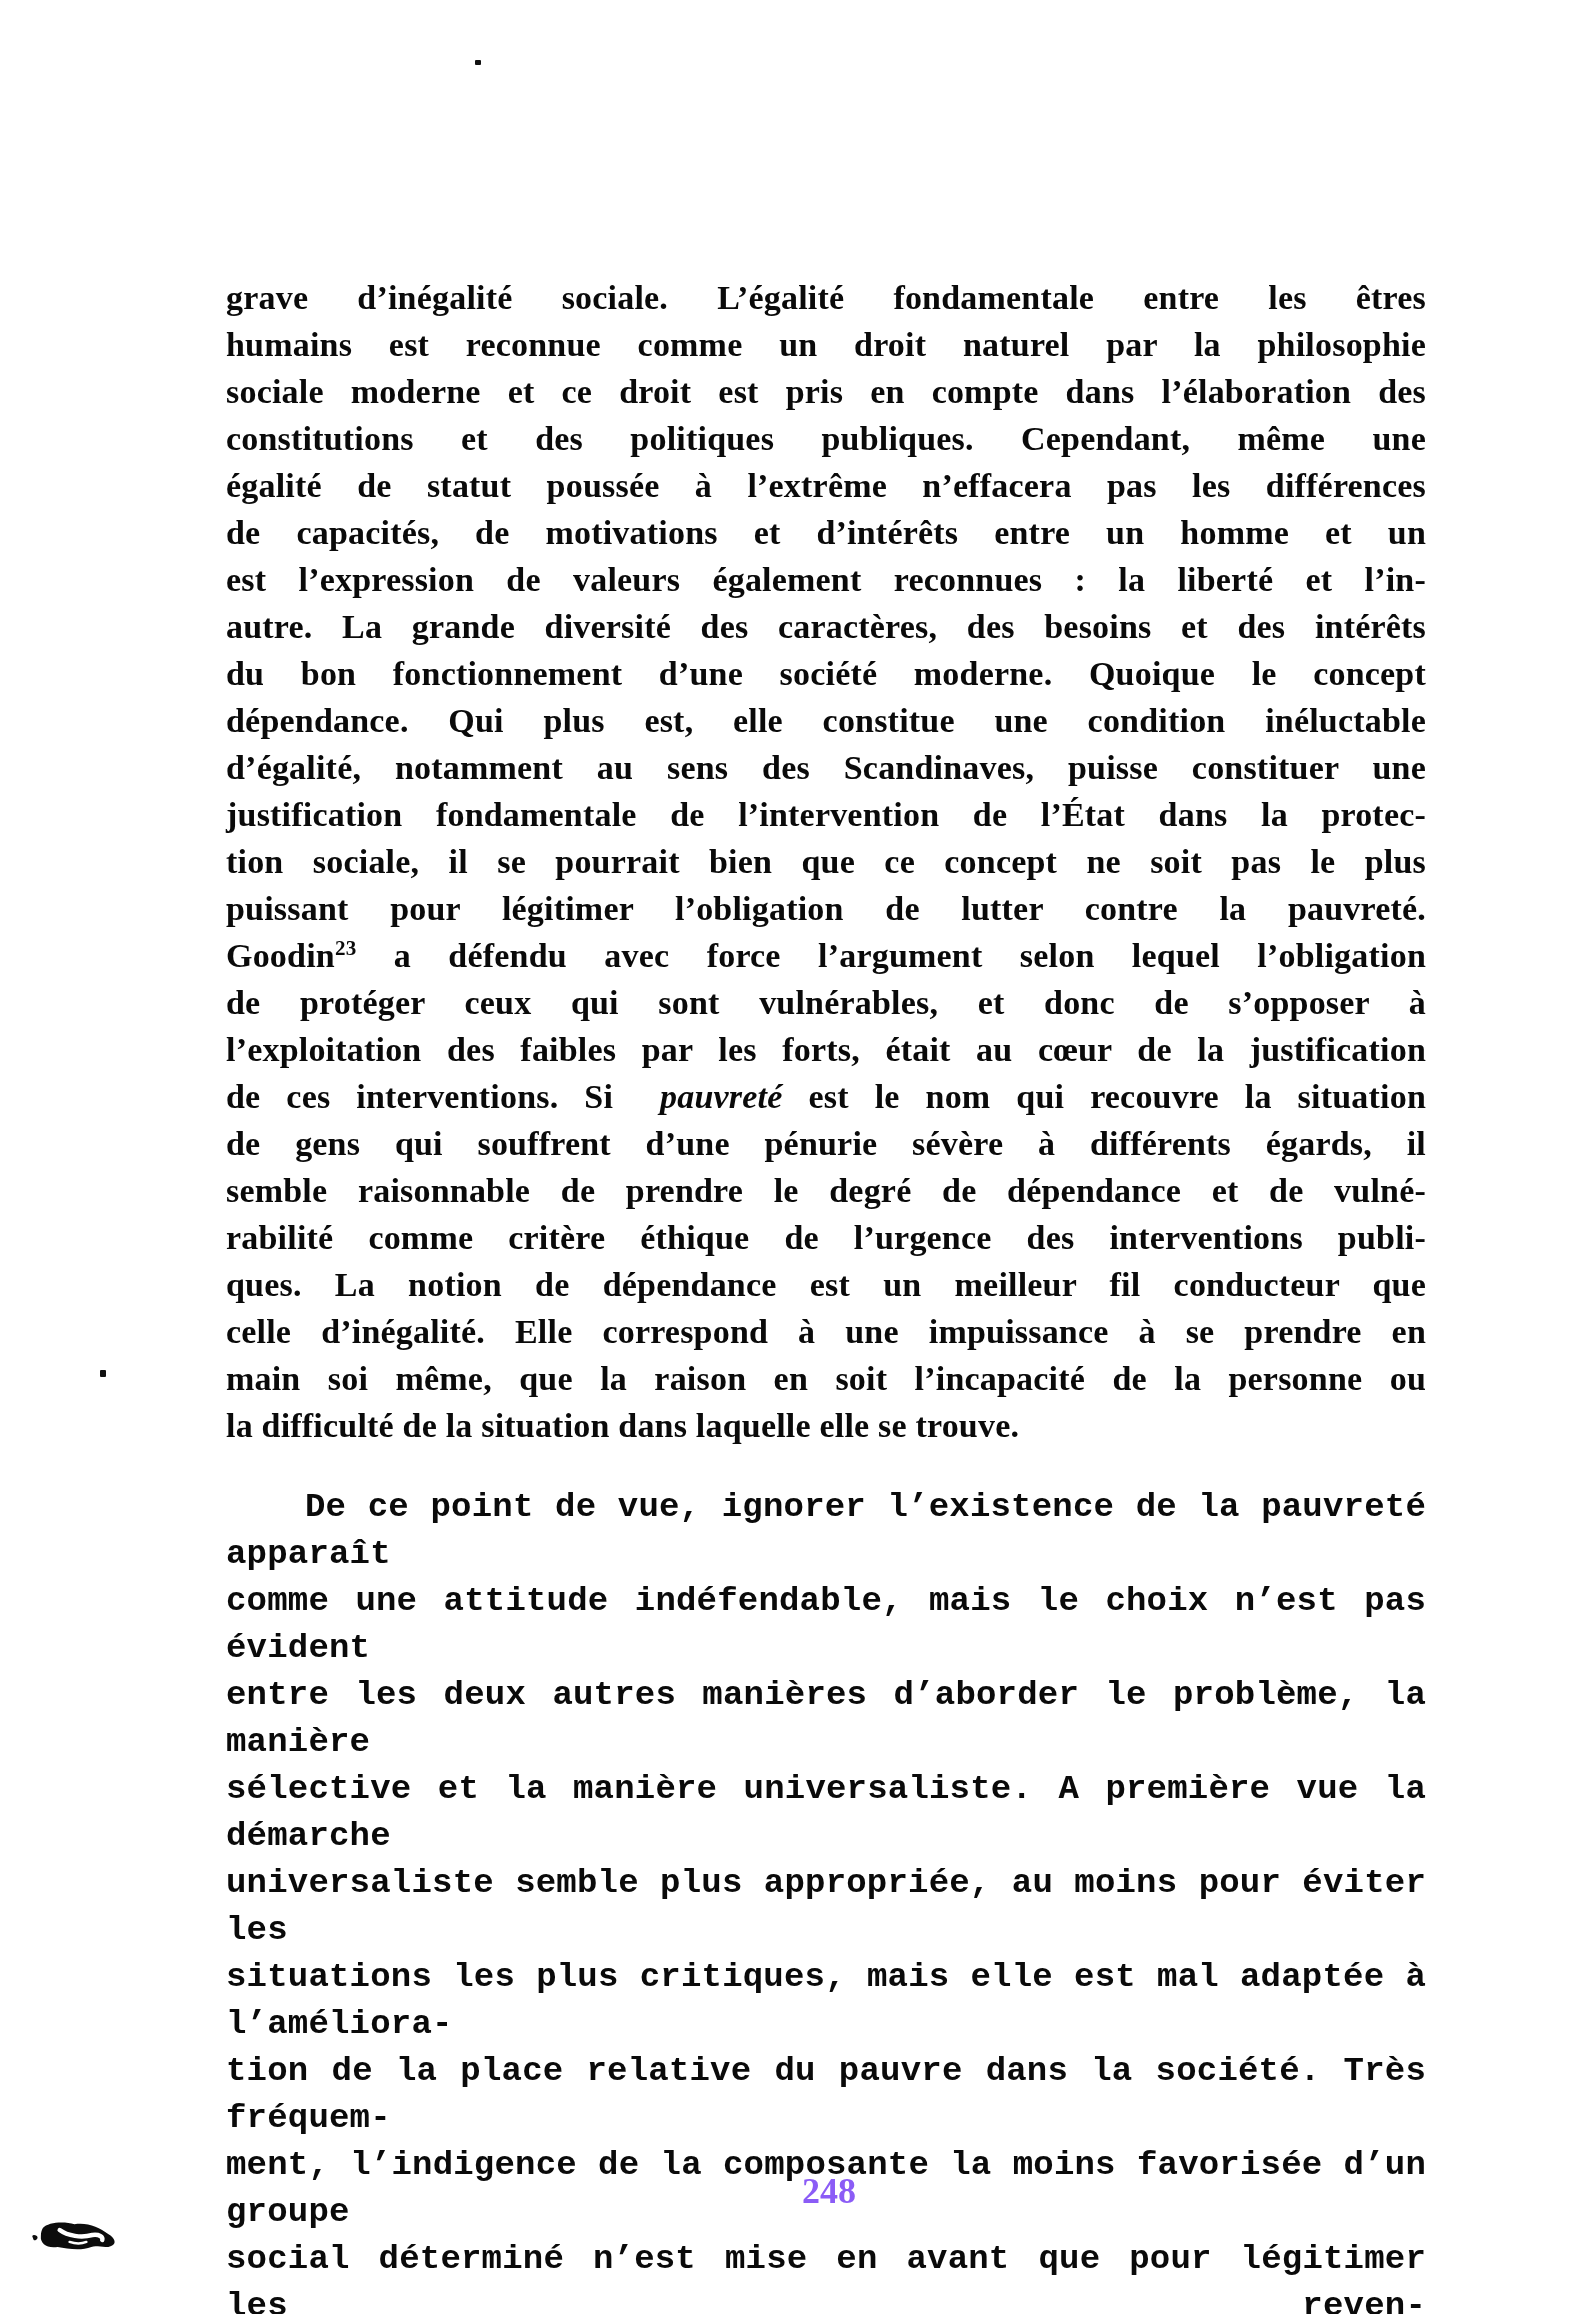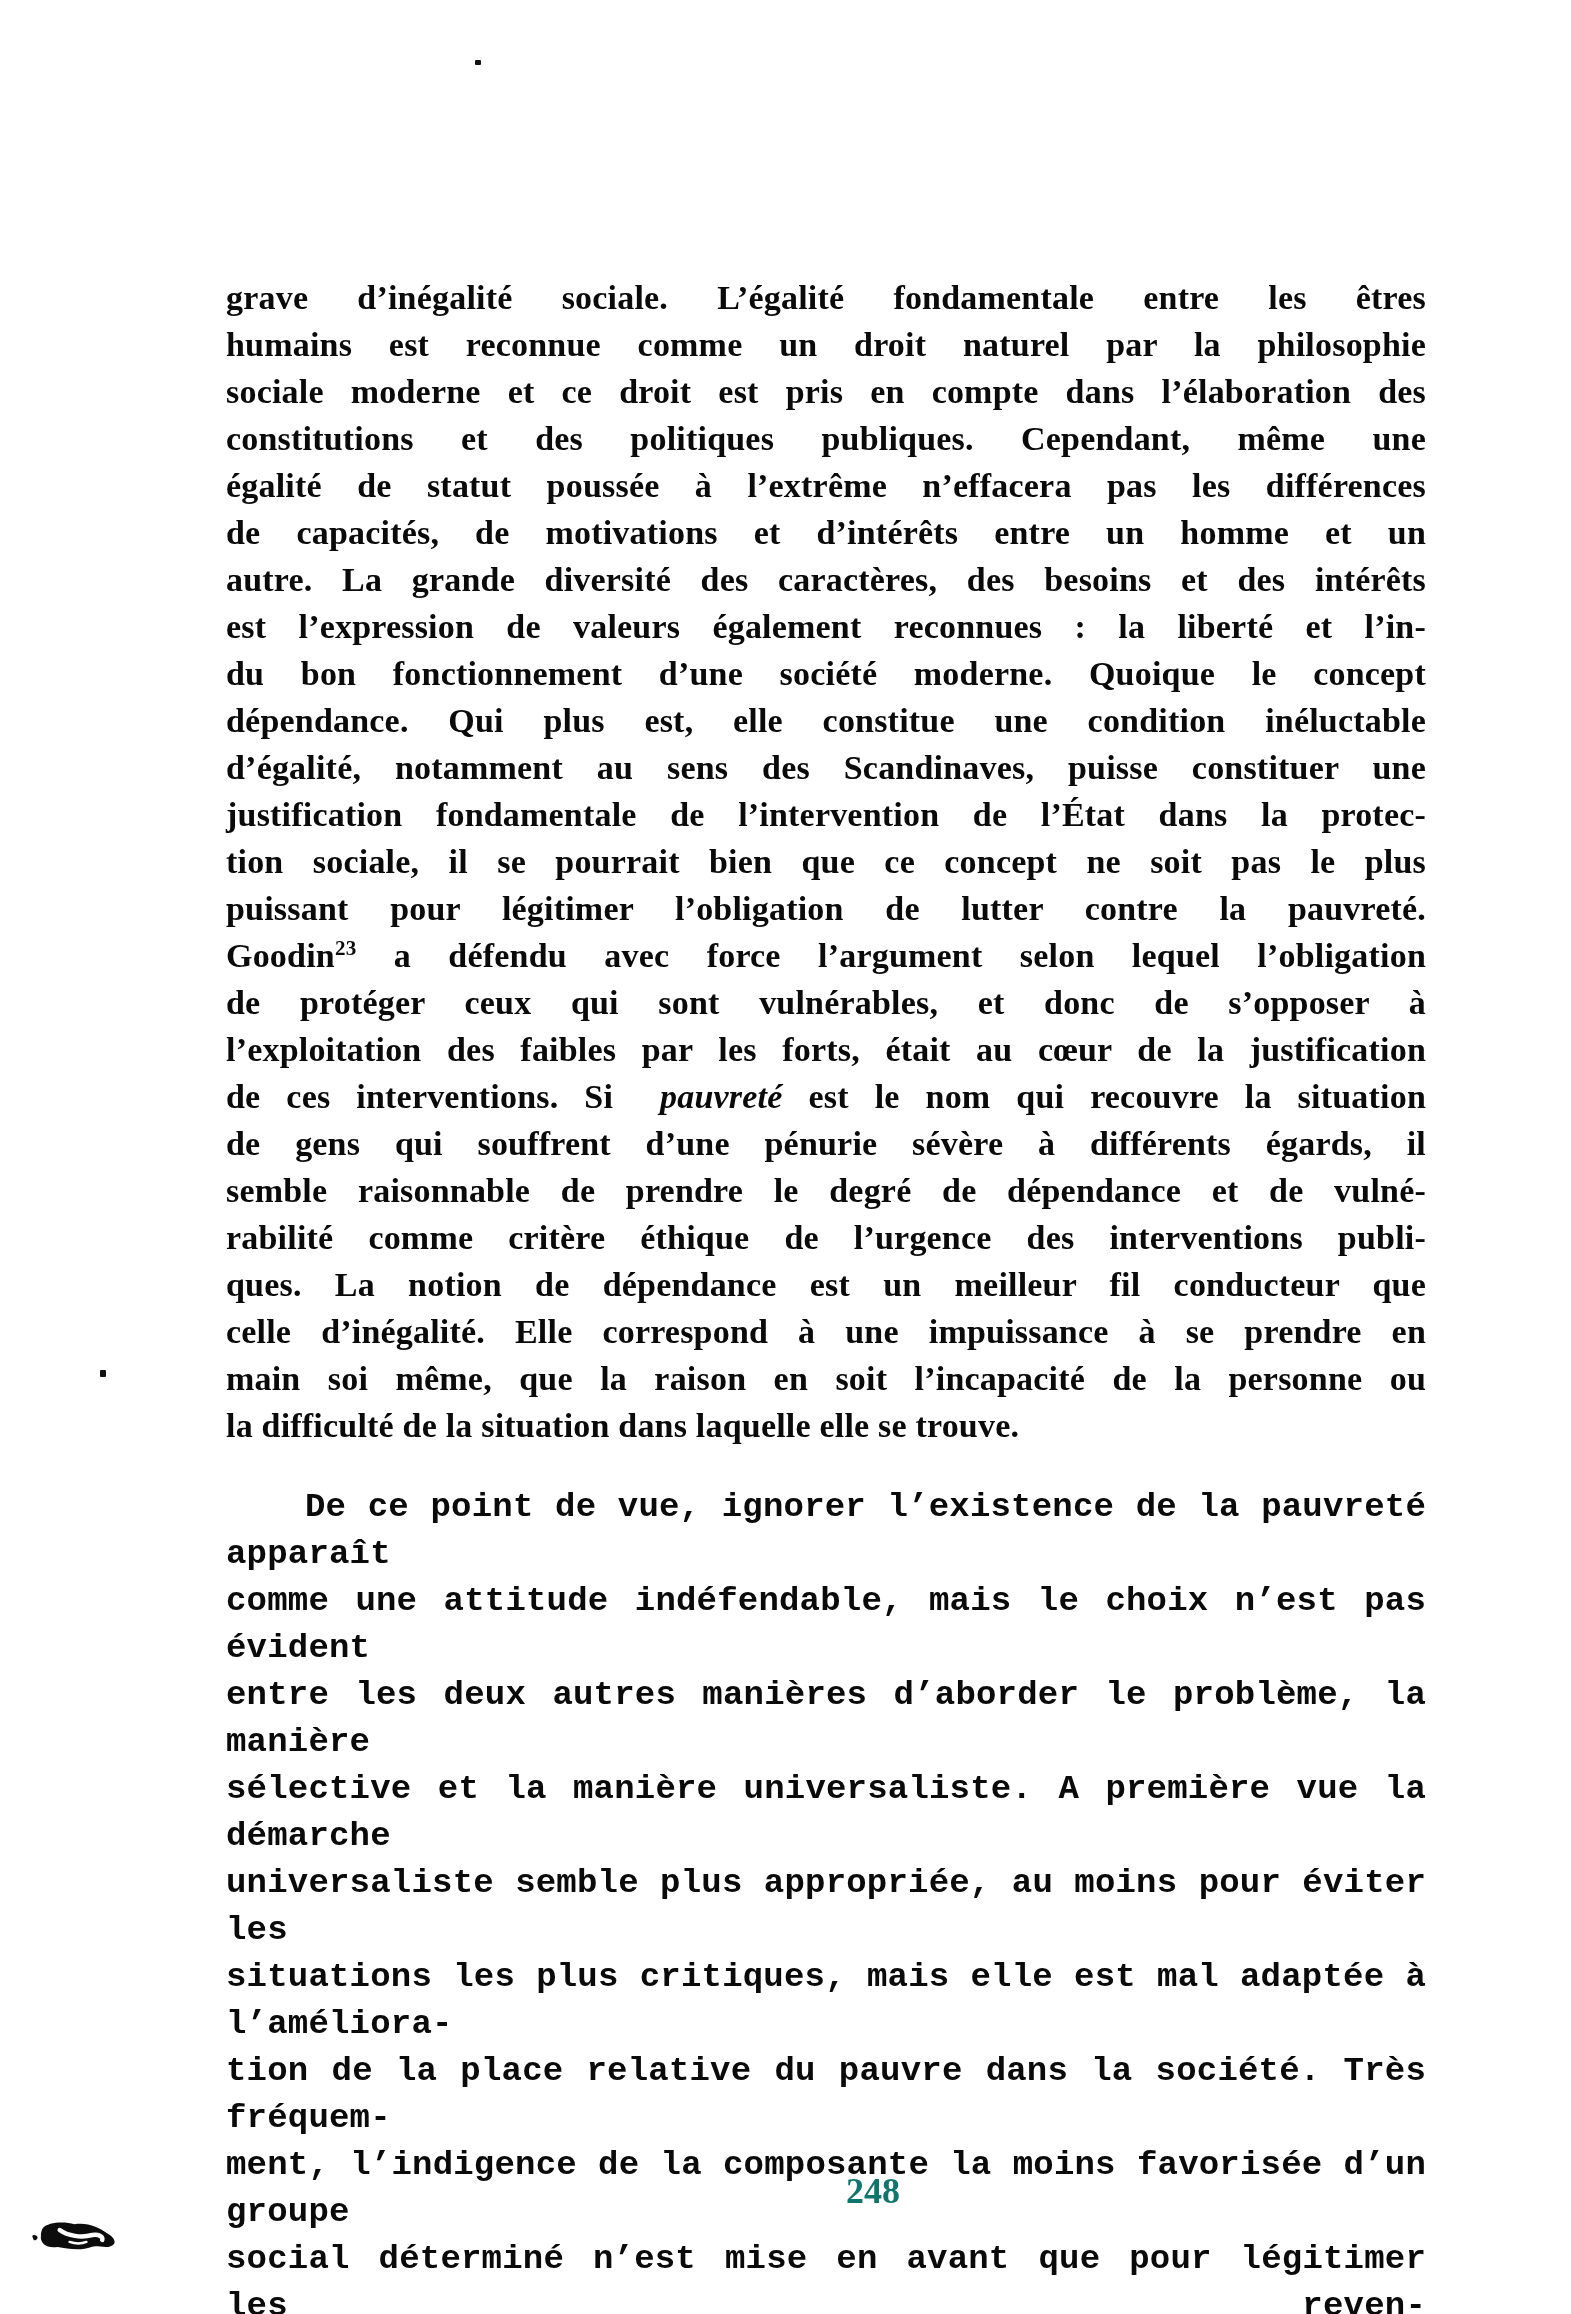--- a/index.html
+++ b/index.html
@@ -41,22 +41,21 @@
   }
   .italic { font-style: italic; margin-left: 21px; }
   .page-number {
     position: absolute;
     top: 2170px;
     left: 829px;
     transform: translateX(-50%);
     font-size: 36px;
     font-weight: 700;
     font-family: "Liberation Serif", "DejaVu Serif", serif;
-    color: #0f766e;
-    margin-left: 44px;
+    color: #8b5cf6;
   }
   .ink-blot {
     position: absolute;
     left: 30px;
     top: 2218px;
     width: 93px;
     height: 36px;
   }
   .speck {
     position: absolute;
@@ -73,22 +72,22 @@
 <div class="speck speck-margin"></div>
 
 <main class="text-block" id="text-block">
     <div class="paragraph">
       <div class="line"><span>grave d’inégalité sociale. L’égalité fondamentale entre les êtres</span></div>
       <div class="line"><span>humains est reconnue comme un droit naturel par la philosophie</span></div>
       <div class="line"><span>sociale moderne et ce droit est pris en compte dans l’élaboration des</span></div>
       <div class="line"><span>constitutions et des politiques publiques. Cependant, même une</span></div>
       <div class="line"><span>égalité de statut poussée à l’extrême n’effacera pas les différences</span></div>
       <div class="line"><span>de capacités, de motivations et d’intérêts entre un homme et un</span></div>
+      <div class="line"><span>est l’expression de valeurs également reconnues : la liberté et l’in-</span></div>
       <div class="line"><span>autre. La grande diversité des caractères, des besoins et des intérêts</span></div>
-      <div class="line"><span>est l’expression de valeurs également reconnues : la liberté et l’in-</span></div>
       <div class="line"><span>du bon fonctionnement d’une société moderne. Quoique le concept</span></div>
       <div class="line"><span>dépendance. Qui plus est, elle constitue une condition inéluctable</span></div>
       <div class="line"><span>d’égalité, notamment au sens des Scandinaves, puisse constituer une</span></div>
       <div class="line"><span>justification fondamentale de l’intervention de l’État dans la protec-</span></div>
       <div class="line"><span>tion sociale, il se pourrait bien que ce concept ne soit pas le plus</span></div>
       <div class="line"><span>puissant pour légitimer l’obligation de lutter contre la pauvreté.</span></div>
       <div class="line"><span>Goodin</span><span class="sup">23</span><span> a défendu avec force l’argument selon lequel l’obligation</span></div>
       <div class="line"><span>de protéger ceux qui sont vulnérables, et donc de s’opposer à</span></div>
       <div class="line"><span>l’exploitation des faibles par les forts, était au cœur de la justification</span></div>
       <div class="line"><span>de ces interventions. Si </span><span class="italic">pauvreté</span><span> est le nom qui recouvre la situation</span></div>

